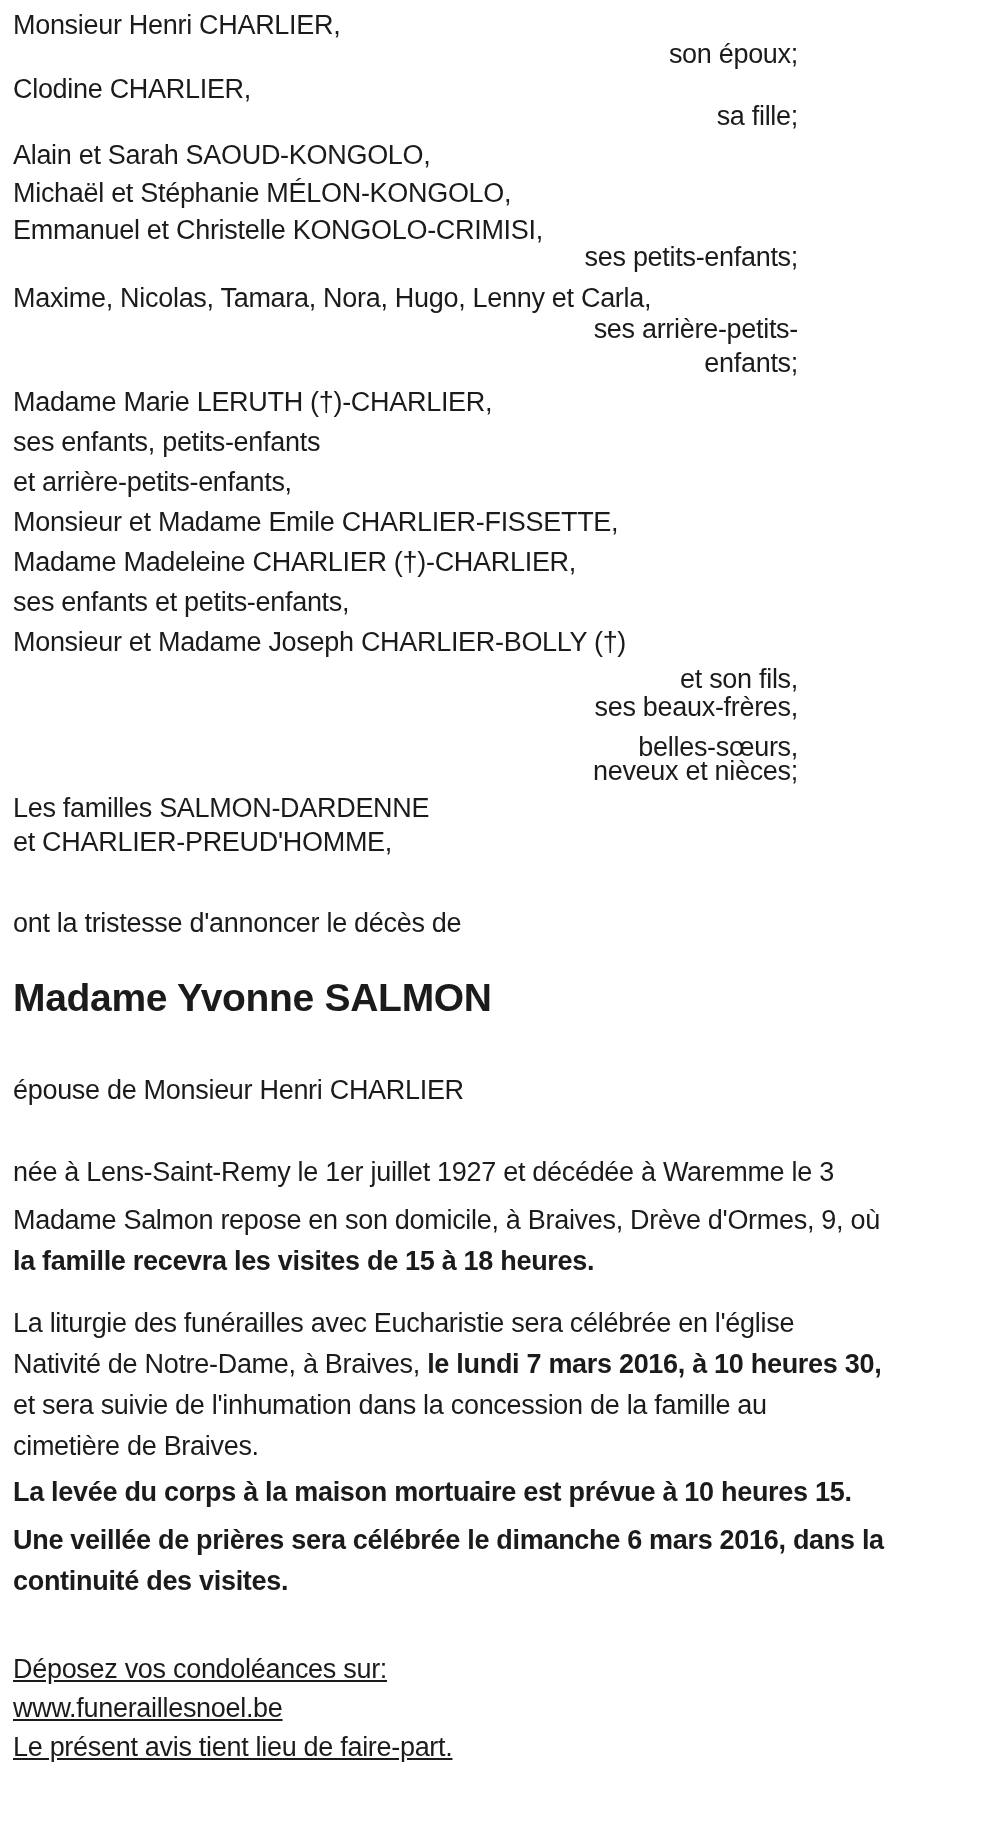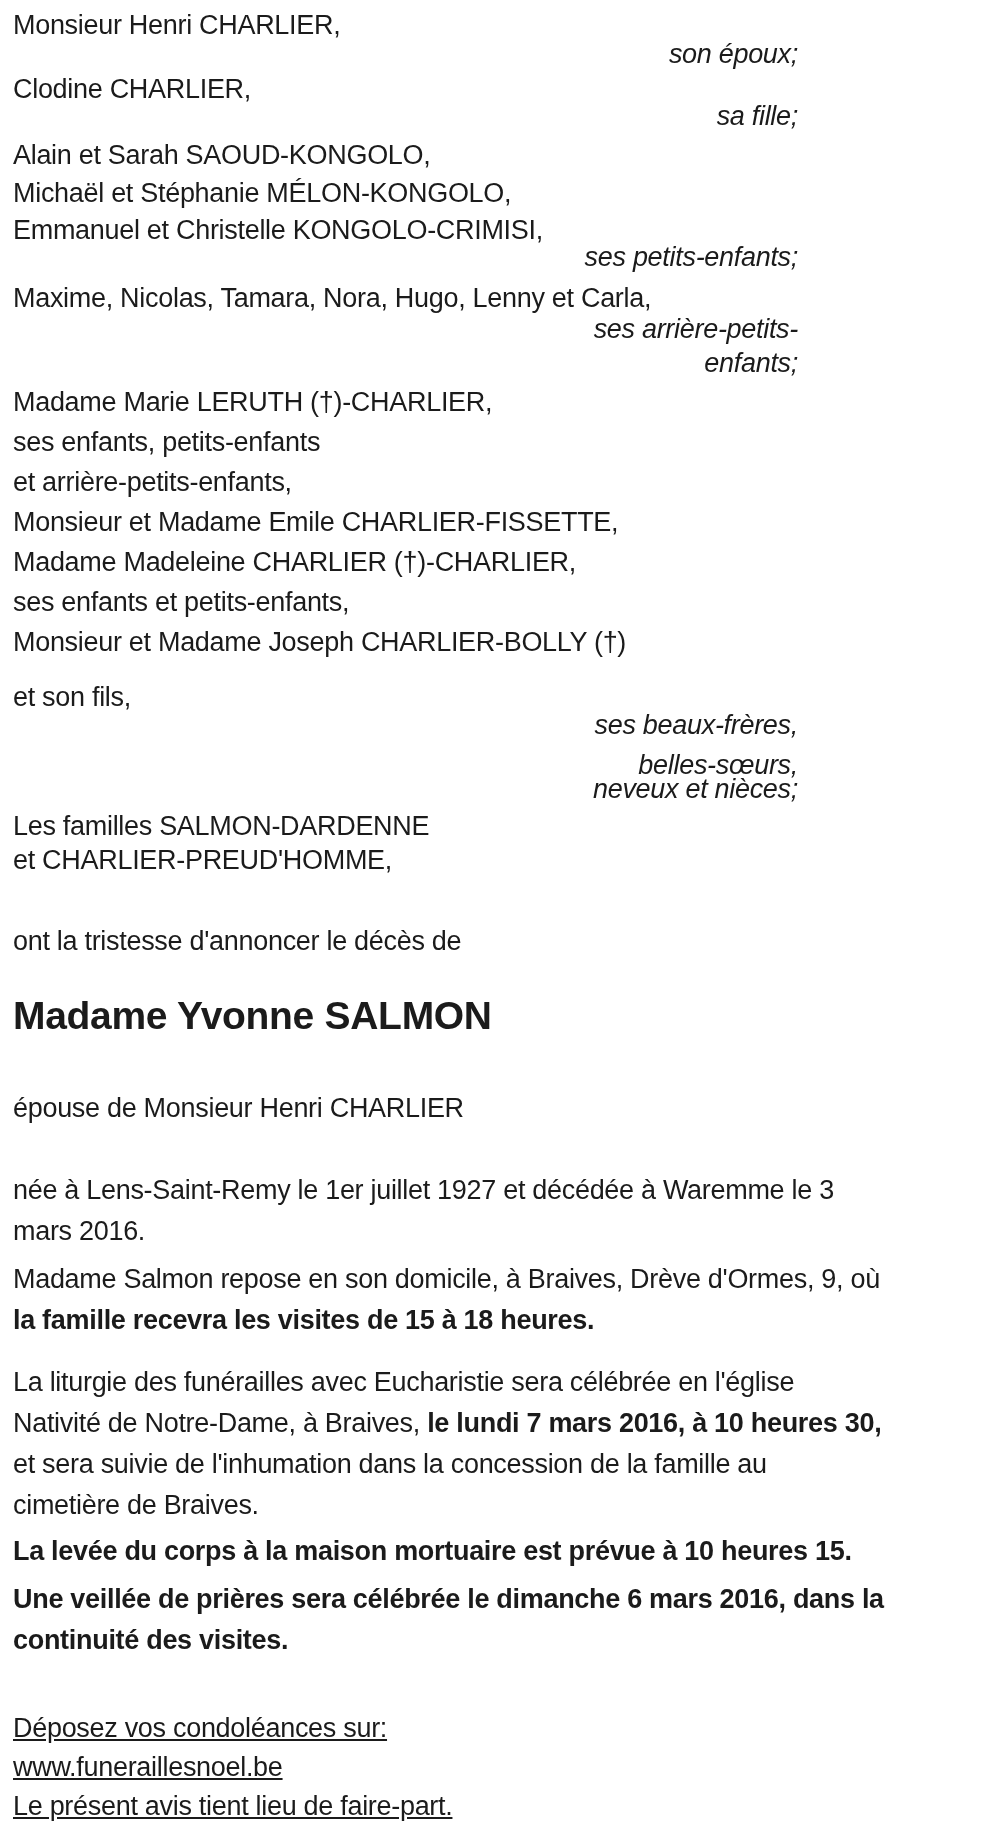--- a/index.html
+++ b/index.html
@@ -30,21 +30,21 @@
   .line.right { text-align: right; }
   .kind-names    { line-height: 37px; }
   .kind-relation { line-height: 37px; }
   .kind-announce { line-height: 37px; }
   .kind-spouse   { line-height: 37px; }
   .kind-title    { font-size: 39px; line-height: 56px; }
   .kind-body     { line-height: 41px; }
   .kind-footer   { line-height: 39px; text-decoration: underline; }
   .seg-regular { font-weight: 400; }
   .seg-bold    { font-weight: 700; }
-  .seg-italic  { font-style: italic; font-weight: 400; }
+  .seg-italic  { font-weight: 400; }
 </style>
 </head>
 <body>
 
 <div class="page">
   <div>
       <div class="line kind-names"><span class="seg-regular">Monsieur Henri CHARLIER,</span></div>
       <div class="line kind-relation right" style="margin-top: -8px;"><span class="seg-italic">son époux;</span></div>
       <div class="line kind-names" style="margin-top: -2px;"><span class="seg-regular">Clodine CHARLIER,</span></div>
       <div class="line kind-relation right" style="margin-top: -10px;"><span class="seg-italic">sa fille;</span></div>
@@ -55,31 +55,30 @@
       <div class="line kind-names" style="margin-top: 4px;"><span class="seg-regular">Maxime, Nicolas, Tamara, Nora, Hugo, Lenny et Carla,</span></div>
       <div class="line kind-relation right" style="margin-top: -6px;"><span class="seg-italic">ses arrière-petits-</span></div>
       <div class="line kind-relation right" style="margin-top: -3px;"><span class="seg-italic">enfants;</span></div>
       <div class="line kind-names" style="margin-top: 2px;"><span class="seg-regular">Madame Marie LERUTH (†)-CHARLIER,</span></div>
       <div class="line kind-names" style="margin-top: 3px;"><span class="seg-regular">ses enfants, petits-enfants</span></div>
       <div class="line kind-names" style="margin-top: 3px;"><span class="seg-regular">et arrière-petits-enfants,</span></div>
       <div class="line kind-names" style="margin-top: 3px;"><span class="seg-regular">Monsieur et Madame Emile CHARLIER-FISSETTE,</span></div>
       <div class="line kind-names" style="margin-top: 3px;"><span class="seg-regular">Madame Madeleine CHARLIER (†)-CHARLIER,</span></div>
       <div class="line kind-names" style="margin-top: 3px;"><span class="seg-regular">ses enfants et petits-enfants,</span></div>
       <div class="line kind-names" style="margin-top: 3px;"><span class="seg-regular">Monsieur et Madame Joseph CHARLIER-BOLLY (†)</span></div>
-      <div class="line kind-names" style="margin-top: 18px;"><span class="seg-regular">et son fils,</span></div>
+      <div class="line kind-names" style="margin-top: 0; text-align: right;"><span class="seg-regular">et son fils,</span></div>
       <div class="line kind-relation right" style="margin-top: -9px;"><span class="seg-italic">ses beaux-frères,</span></div>
       <div class="line kind-relation right" style="margin-top: 3px;"><span class="seg-italic">belles-sœurs,</span></div>
       <div class="line kind-relation right" style="margin-top: -13px;"><span class="seg-italic">neveux et nièces;</span></div>
       <div class="line kind-names"><span class="seg-regular">Les familles SALMON-DARDENNE</span></div>
       <div class="line kind-names" style="margin-top: -3px;"><span class="seg-regular">et CHARLIER-PREUD'HOMME,</span></div>
       <div class="line kind-announce" style="margin-top: 44px;"><span class="seg-regular">ont la tristesse d'annoncer le décès de</span></div>
       <div class="line kind-title" style="margin-top: 28px;"><span class="seg-bold">Madame Yvonne SALMON</span></div>
       <div class="line kind-spouse" style="margin-top: 46px;"><span class="seg-regular">épouse de Monsieur Henri CHARLIER</span></div>
       <div class="line kind-body" style="margin-top: 43px;"><span class="seg-regular">née à Lens-Saint-Remy le 1er juillet 1927 et décédée à Waremme le 3</span></div>
-      <div class="line kind-body"><span class="seg-regular">mars 2016.</span></div>
       <div class="line kind-body" style="margin-top: 7px;"><span class="seg-regular">Madame Salmon repose en son domicile, à Braives, Drève d'Ormes, 9, où</span></div>
       <div class="line kind-body"><span class="seg-bold">la famille recevra les visites de 15 à 18 heures.</span></div>
       <div class="line kind-body" style="margin-top: 21px;"><span class="seg-regular">La liturgie des funérailles avec Eucharistie sera célébrée en l'église</span></div>
       <div class="line kind-body"><span class="seg-regular">Nativité de Notre-Dame, à Braives, </span><span class="seg-bold">le lundi 7 mars 2016, à 10 heures 30,</span></div>
       <div class="line kind-body"><span class="seg-regular">et sera suivie de l'inhumation dans la concession de la famille au</span></div>
       <div class="line kind-body"><span class="seg-regular">cimetière de Braives.</span></div>
       <div class="line kind-body" style="margin-top: 5px;"><span class="seg-bold">La levée du corps à la maison mortuaire est prévue à 10 heures 15.</span></div>
       <div class="line kind-body" style="margin-top: 7px;"><span class="seg-bold">Une veillée de prières sera célébrée le dimanche 6 mars 2016, dans la</span></div>
       <div class="line kind-body"><span class="seg-bold">continuité des visites.</span></div>
       <div class="line kind-footer" style="margin-top: 48px;"><span class="seg-regular">Déposez vos condoléances sur:</span></div>

